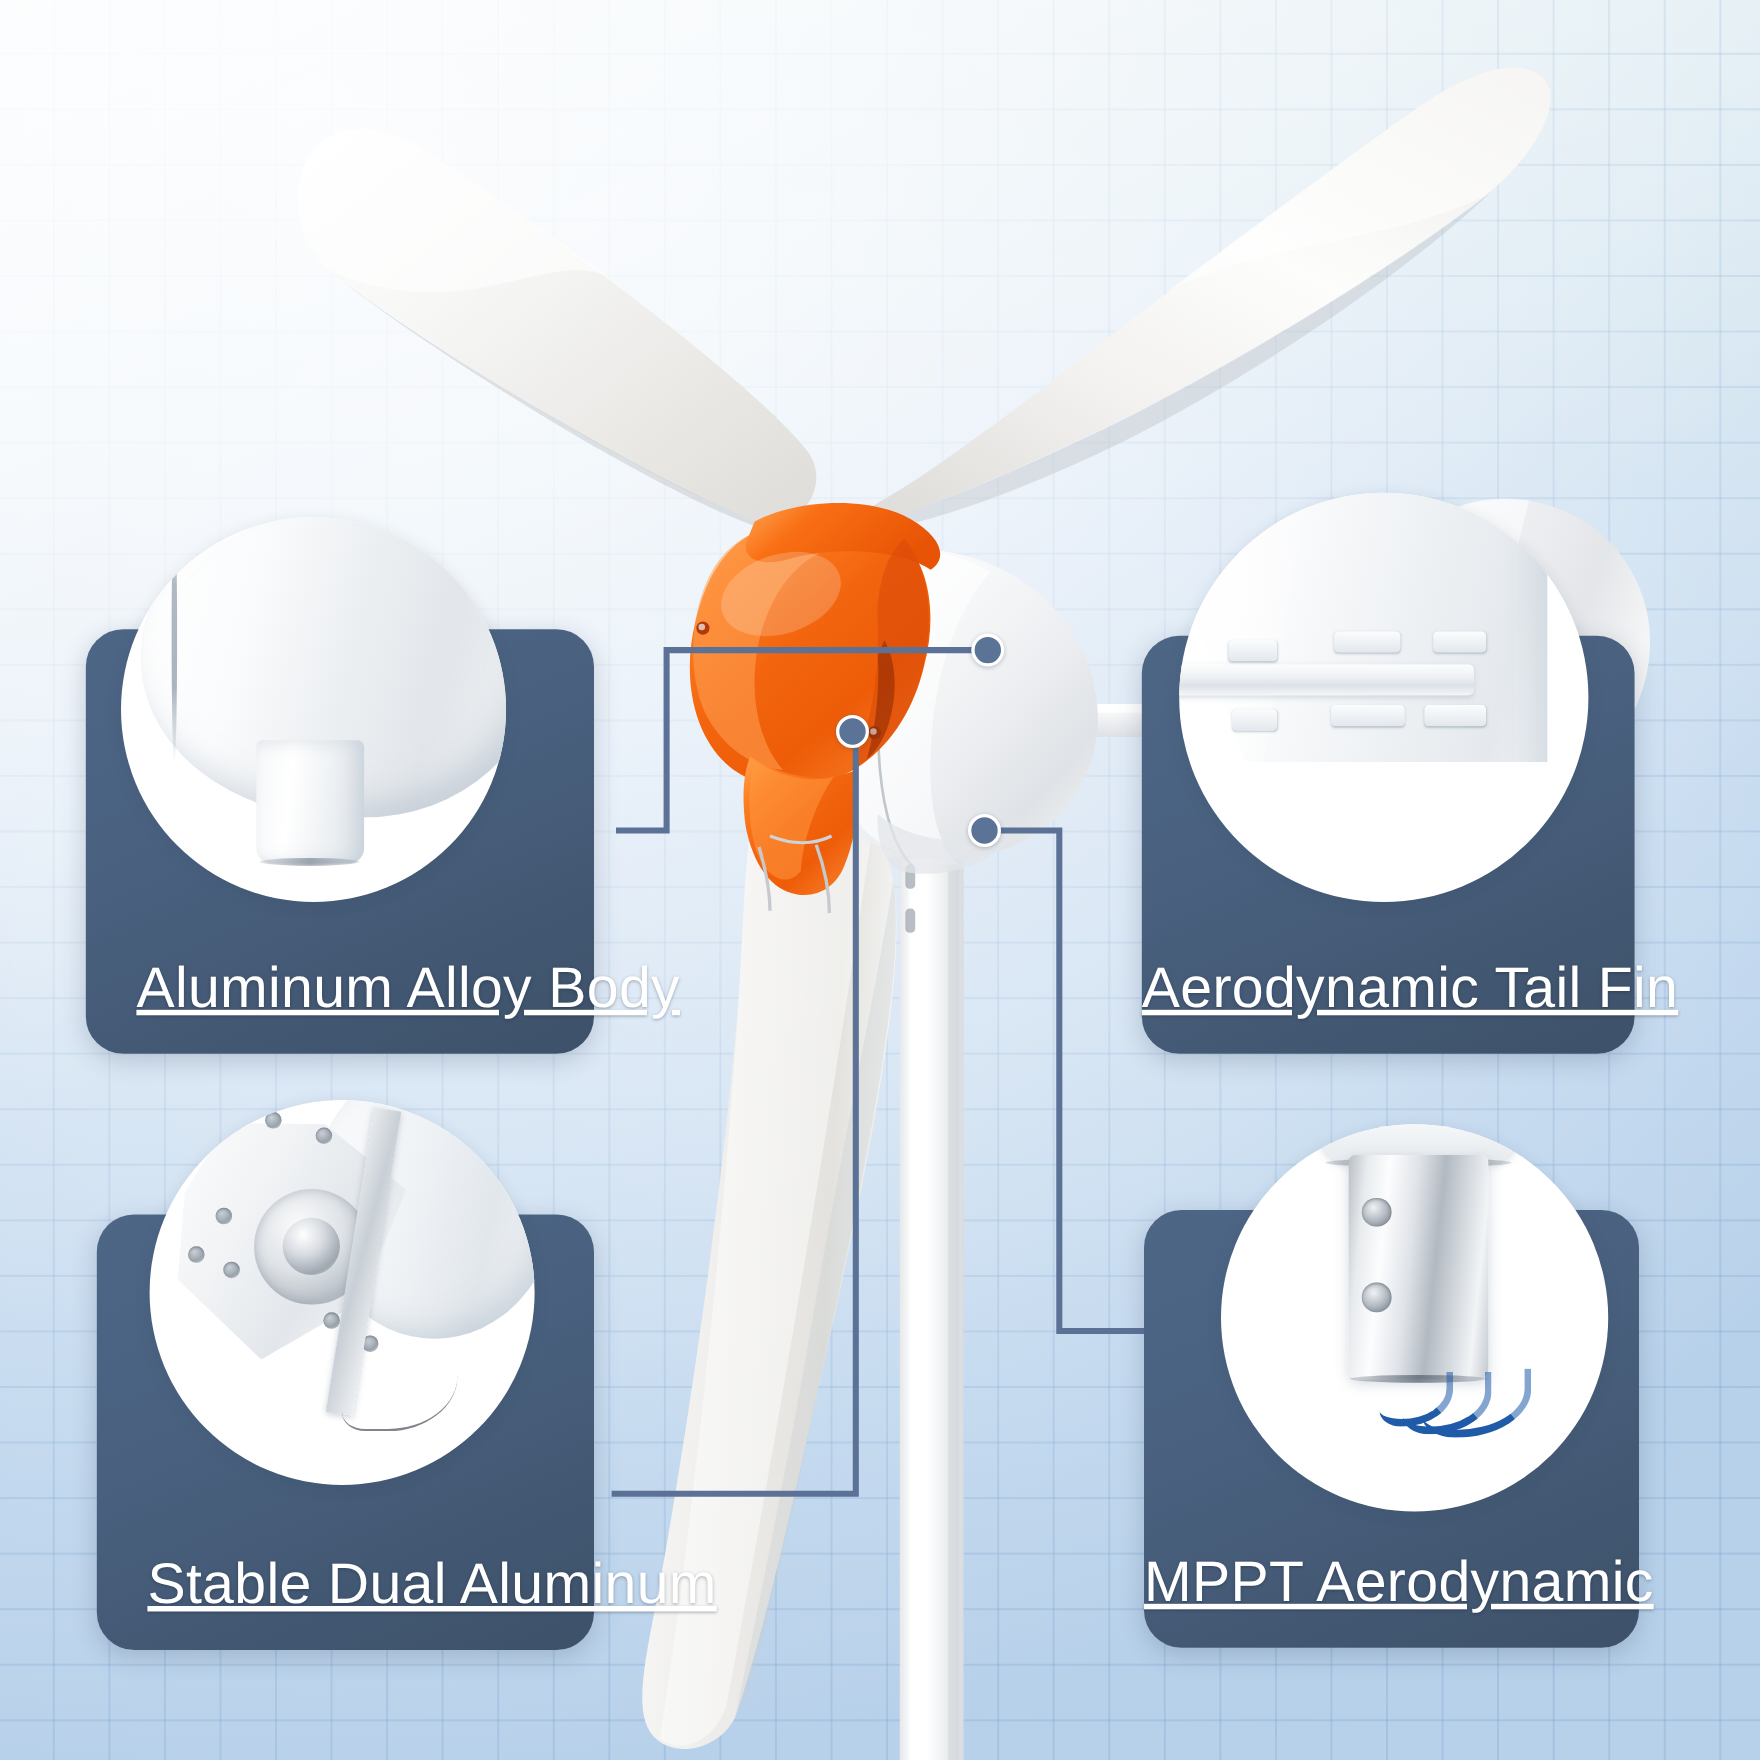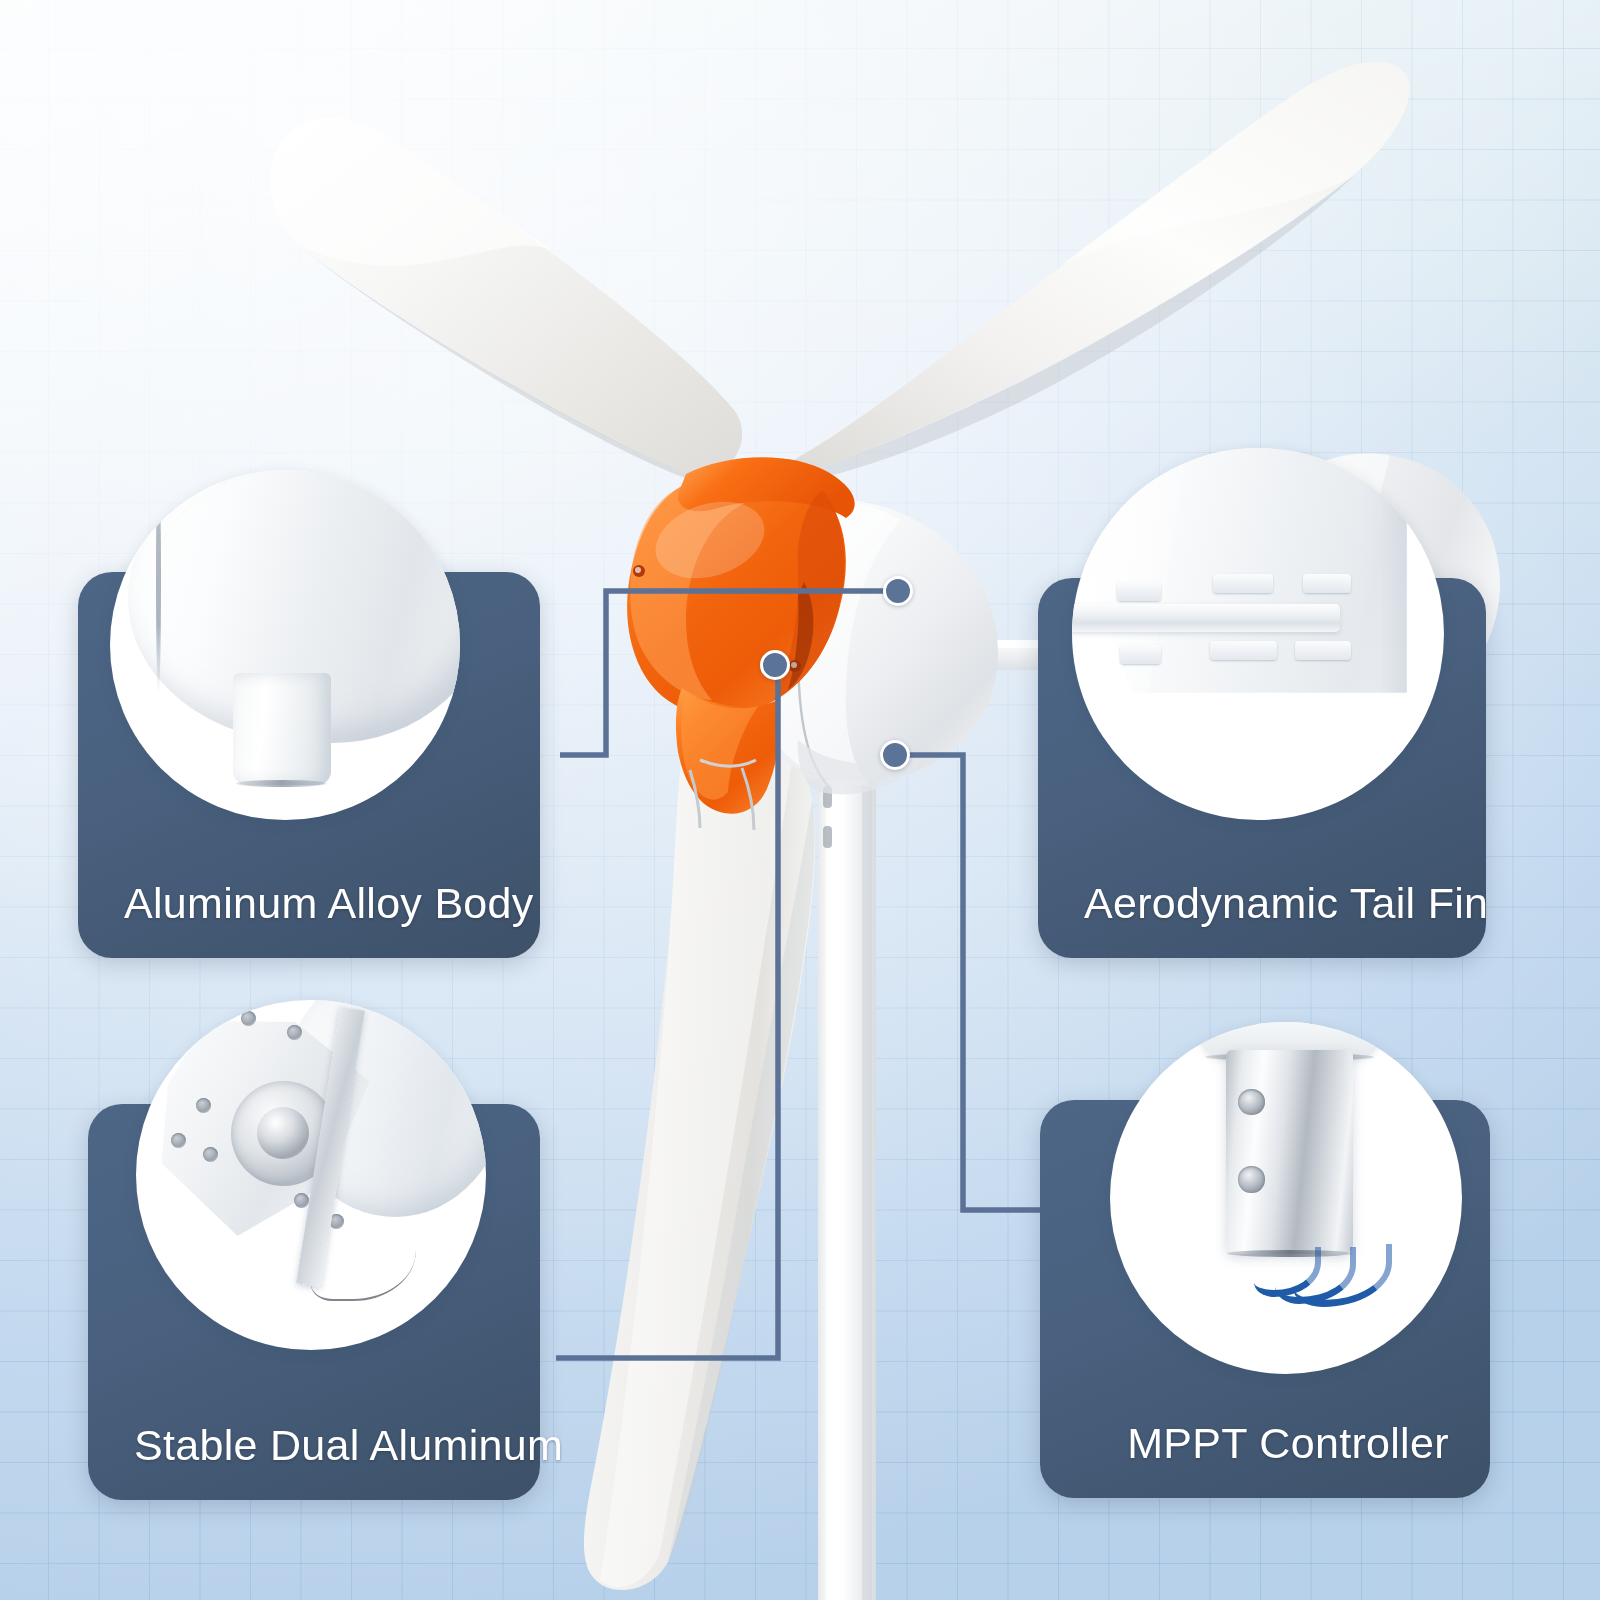--- a/index.html
+++ b/index.html
@@ -74,27 +74,28 @@
     background:linear-gradient(157deg,#4e6686 0%,#49617f 42%,#435873 72%,#3d5169 100%);
     box-shadow:0 6px 22px rgba(48,68,96,0.22);
     z-index:30;
   }
   .card-label {
     position:absolute;
     left:0; right:0;
     bottom:30px;
     text-align:center;
     color:#ffffff;
-    font-size:43px;
+    font-size:52px;
     letter-spacing:0.3px;
     text-shadow:0 1px 3px rgba(20,30,45,0.35);
     white-space:nowrap;
+    text-decoration:underline;
   }
   .card.left  .card-label { text-align:left;  padding-left:46px; }
-  .card.right .card-label { text-align:center;  padding-left:46px; }
+  .card.right .card-label { text-align:left;  }
 
   
   .inset {
     position:absolute;
     border-radius:50%;
     background:#ffffff;
     overflow:hidden;
     box-shadow:0 3px 14px rgba(40,60,85,0.13);
   }
   .inset .ph { position:absolute; inset:0; }
@@ -491,21 +492,21 @@
       <div class="br-bolt" style="left:19%; top:42%;"></div>
       <div class="br-bolt" style="left:52%; top:47%;"></div>
       <div class="br-bolt" style="left:45%; top:55%;"></div>
       <div class="br-bolt" style="left:55%; top:61%;"></div>
       <div class="br-arm"></div>
       <div class="br-wire"></div>
     </div>
   </div>
 
   <div class="card right" id="card-mppt">
-    <div class="card-label">MPPT Controller</div>
+    <div class="card-label">MPPT Aerodynamic</div>
   </div>
   <div class="inset" id="inset-mppt" style="z-index:32;">
     <div class="ph">
       <div class="mp-cap"></div>
       <div class="mp-cyl"></div>
       <div class="mp-screw" style="left:36.5%; top:19%;"></div>
       <div class="mp-screw" style="left:36.5%; top:41%;"></div>
       <div class="mp-wire" style="left:41%; top:64%; width:19%; height:14%;"></div>
       <div class="mp-wire" style="left:47%; top:64%; width:23%; height:16%;"></div>
       <div class="mp-wire" style="left:52%; top:63%; width:28%; height:18%;"></div>

